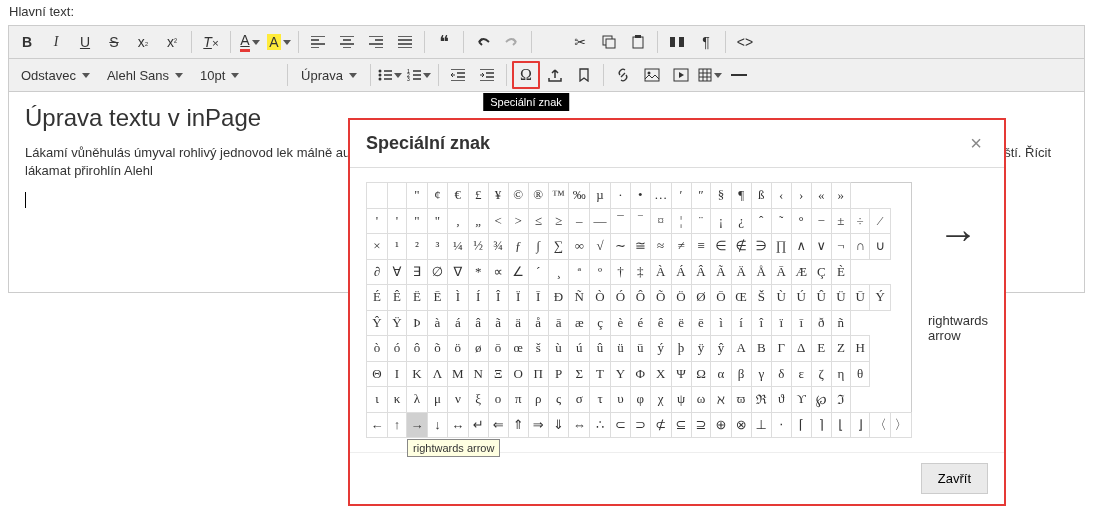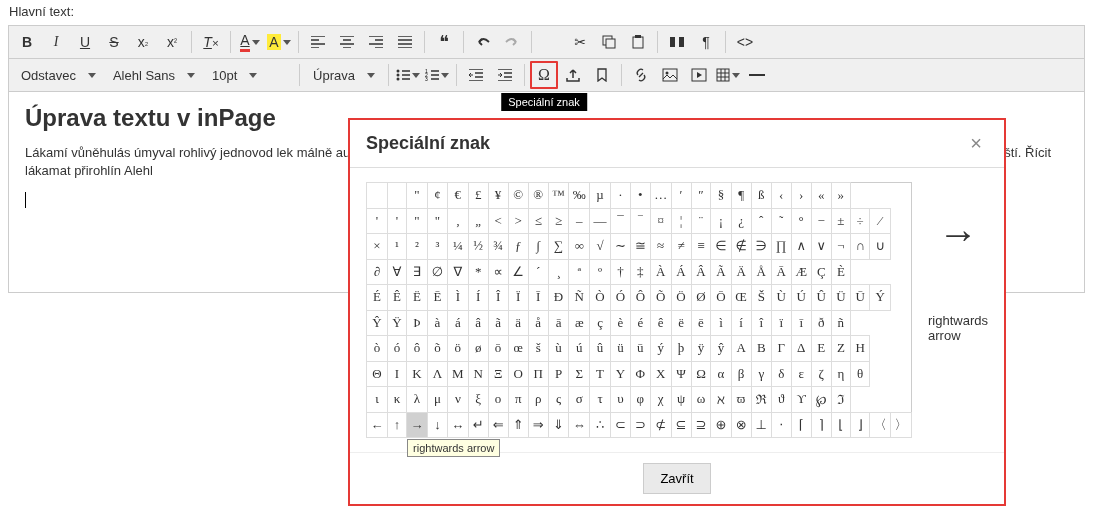--- a/index.html
+++ b/index.html
@@ -3,40 +3,40 @@
 <meta charset="utf-8">
 <style>
 *{box-sizing:border-box;margin:0;padding:0;font-family:Arial,sans-serif}
 body{background:#fff;font-size:13px;color:#333;width:1093px;height:513px;overflow:hidden;position:relative}
 .label{padding:4px 9px;font-size:13px}
 .editor-wrap{border:1px solid #ccc;margin:2px 8px}
 .tb{background:#f0f0f0;border-bottom:1px solid #ccc;padding:2px 4px;display:flex;align-items:center;flex-wrap:wrap;gap:1px}
 .tb2{background:#f0f0f0;border-bottom:1px solid #ccc;padding:2px 4px;display:flex;align-items:center;gap:1px}
 .btn{width:28px;height:28px;display:inline-flex;align-items:center;justify-content:center;cursor:pointer;font-size:14px;color:#333;position:relative}
 .sep{width:1px;height:22px;background:#ccc;margin:0 4px}
-.sel{padding:4px 8px;display:inline-flex;align-items:center;gap:12px;cursor:pointer;font-size:13px}
+.sel{padding:4px 8px;display:inline-flex;align-items:center;gap:6px;cursor:pointer;font-size:13px}
 .caret{width:0;height:0;border-left:4px solid transparent;border-right:4px solid transparent;border-top:5px solid #555}
 .content{padding:12px 16px;font-size:14px;min-height:200px}
-.content h1{font-size:24px;font-weight:bold;margin-bottom:12px}
+.content h1{font-size:24px;font-weight:normal;margin-bottom:12px}
 .content p{font-size:13px;margin-bottom:10px;line-height:1.4}
 .cursor{display:inline-block;width:1px;height:16px;background:#000;vertical-align:middle}
 .hi{border:2px solid #e53935;border-radius:1px}
 .tooltip{position:absolute;top:30px;left:50%;transform:translateX(-50%);background:#000;color:#fff;font-size:11px;padding:3px 7px;white-space:nowrap;z-index:5}
 .dialog{position:absolute;top:118px;left:348px;width:658px;background:#fff;border:2px solid #e53935;z-index:10}
 .dlg-hd{display:flex;justify-content:space-between;align-items:center;padding:12px 16px;border-bottom:1px solid #ddd}
 .dlg-hd h2{font-size:18px;font-weight:bold}
 .close{font-size:20px;color:#888;cursor:pointer;padding:0 6px}
 .dlg-body{padding:14px 16px;display:flex;gap:16px}
 .char-grid{border:1px solid #ccc;border-collapse:collapse}
 .char-grid td{width:25.5px;height:25.5px;border:1px solid #ddd;text-align:center;vertical-align:middle;font-size:13px;cursor:pointer;font-family:'Times New Roman',serif}
 .char-grid td.sel-char{background:#d0d0d0;position:relative}
 .preview{flex:1;display:flex;flex-direction:column;align-items:center;padding-top:24px}
 .preview-char{font-size:40px;font-family:'Times New Roman',serif;margin-bottom:60px}
 .preview-name{font-size:13px;color:#333}
-.dlg-ft{padding:10px 16px;display:flex;justify-content:center;border-top:1px solid #eee}
+.dlg-ft{padding:10px 16px;display:flex;justify-content:flex-end;border-top:1px solid #eee}
 .btn-close{background:#eaeaea;border:1px solid #ccc;padding:7px 16px;font-size:13px;cursor:pointer}
 .cell-tip{position:absolute;top:26px;left:0;background:#ffffe1;border:1px solid #888;padding:2px 5px;font-size:11px;white-space:nowrap;z-index:20;font-family:Arial}
 svg{display:block}
 .drop-btn{display:inline-flex;align-items:center}
 .drop-btn .caret{margin-left:2px}
 .color-bar{display:block;height:3px;margin-top:1px}
 </style>
 </head>
 <body>
 

